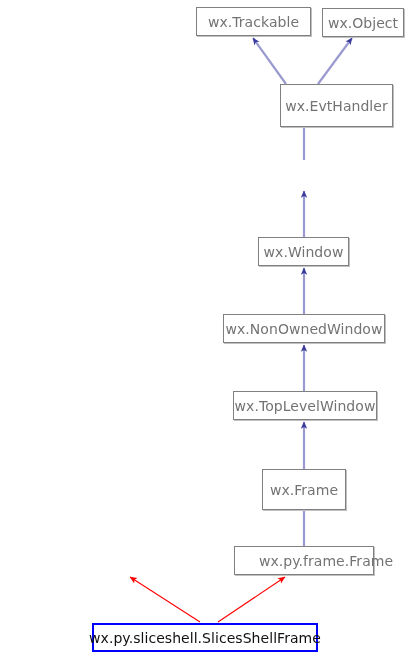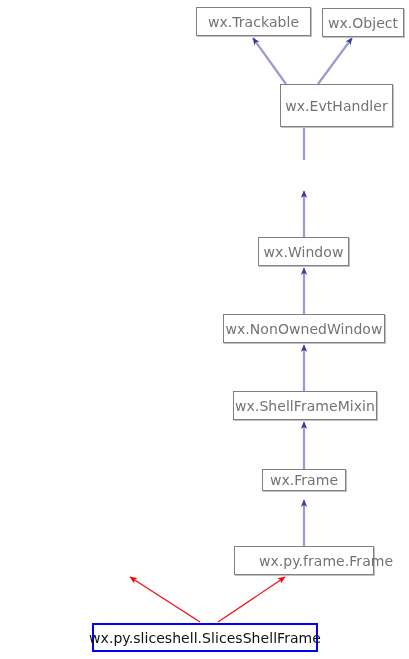--- a/index.html
+++ b/index.html
@@ -107,24 +107,24 @@
 
   <div class="node" style="left:258px; top:237px; width:91px; height:29px;">
     <span>wx.Window</span>
   </div>
 
   <div class="node" style="left:223px; top:314px; width:162px; height:29px;">
     <span>wx.NonOwnedWindow</span>
   </div>
 
   <div class="node" style="left:233px; top:391px; width:144px; height:29px;">
-    <span>wx.ShellFrameMixin</span>
+    <span>wx.TopLevelWindow</span>
   </div>
 
-  <div class="node" style="left:262px; top:469px; width:84px; height:22px;">
+  <div class="node" style="left:262px; top:469px; width:84px; height:41px;">
     <span>wx.Frame</span>
   </div>
 
 
   <div class="node" style="left:234px; top:546px; width:140px; height:29px;padding-left:44px;">
     <span>wx.py.frame.Frame</span>
   </div>
 
   <div class="node current" style="left:92px; top:623px; width:226px; height:29px;justify-content:center;">
     <span>wx.py.sliceshell.SlicesShellFrame</span>

